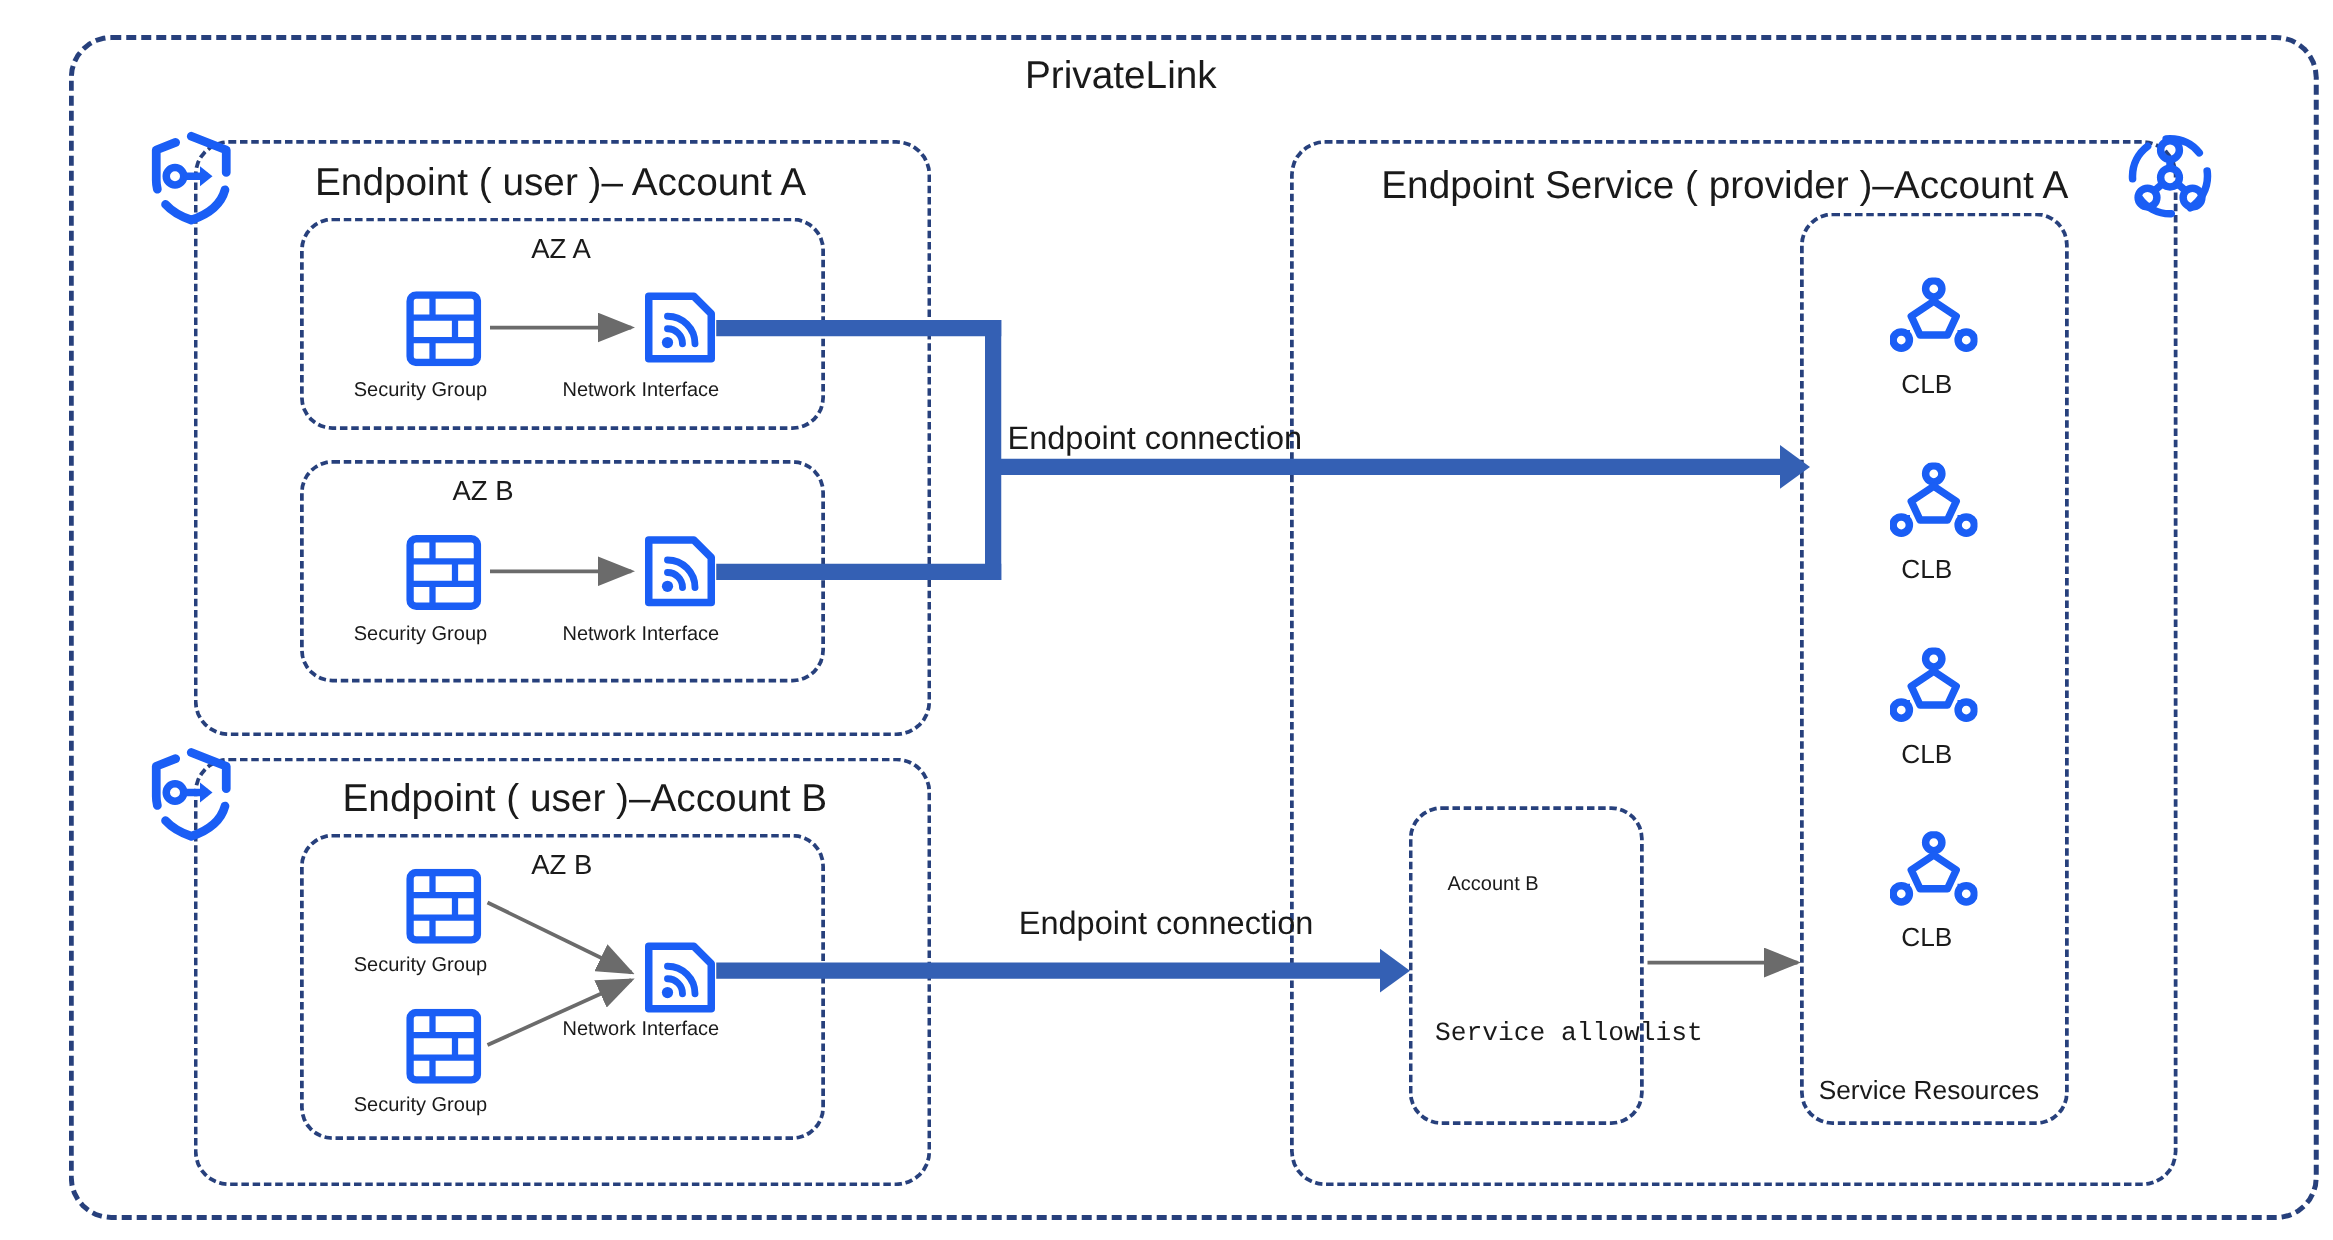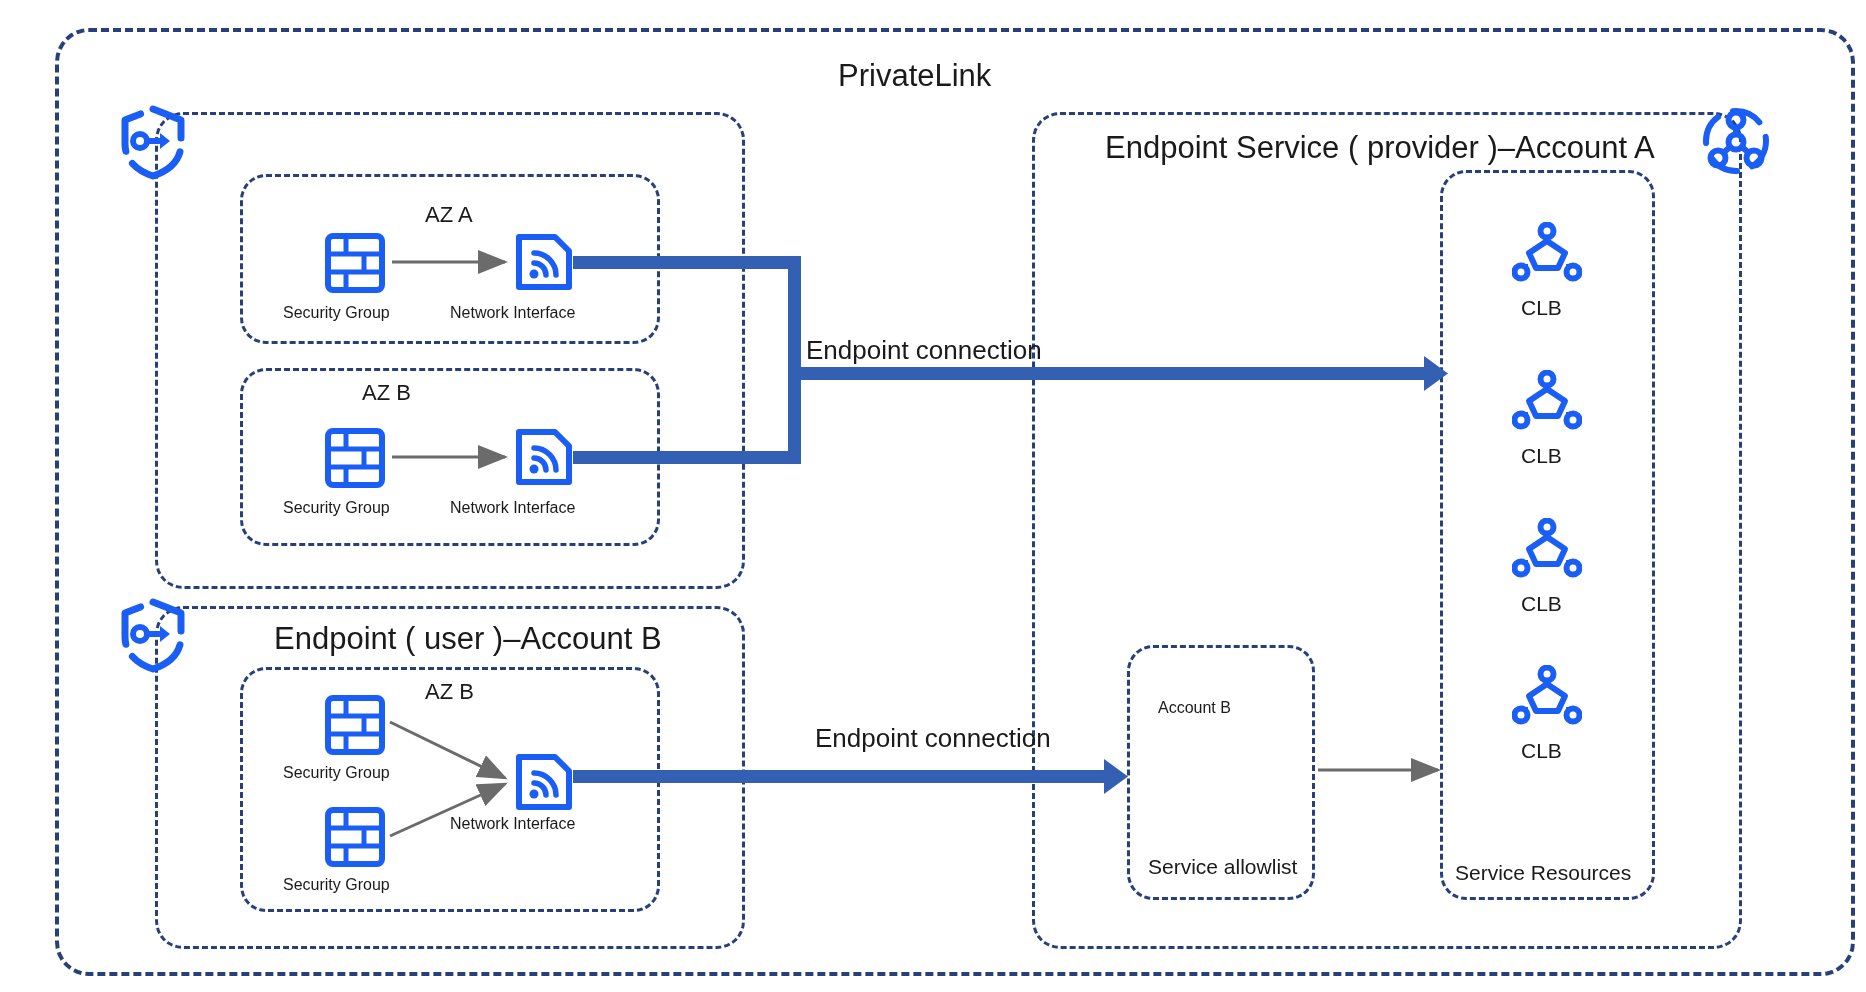--- a/index.html
+++ b/index.html
@@ -71,35 +71,36 @@
     height: 992px;
     pointer-events: none;
   }
 </style>
 </head>
 <body>
 
 <div id="canvas">
 
   <div class="dbox" style="left:55px; top:28px; width:1800px; height:948px;"></div>
-  <div class="lbl title-outer" style="left:820px; top:60px;margin-left:18px;">PrivateLink</div>
+  <div class="lbl title-outer" style="left:820px; top:44px;">PrivateLink</div>
 
   <div class="dbox thin" style="left:155px; top:112px; width:590px; height:477px;"></div>
+  <div class="lbl title-panel" style="left:252px; top:130px;">Endpoint ( user )– Account A</div>
 
   <div class="icon" style="left:118px; top:104px;">
     <svg width="70" height="76" viewBox="0 0 70 76">
       <path d="M35 5 L63 16 L63 40 C63 57 50 67 35 72 C20 67 7 57 7 40 L7 16 Z" fill="none" stroke="#1a5ef5" stroke-width="7" stroke-linecap="round" stroke-linejoin="round" stroke-dasharray="48 14 62 14"></path>
       <circle cx="22" cy="37" r="7" fill="none" stroke="#1a5ef5" stroke-width="6"></circle>
       <line x1="29" y1="37" x2="48" y2="37" stroke="#1a5ef5" stroke-width="6"></line>
       <path d="M42 29 L52 37 L42 45 Z" fill="#1a5ef5"></path>
     </svg>
   </div>
 
   <div class="dbox thinner" style="left:240px; top:174px; width:420px; height:170px;"></div>
-  <div class="lbl title-az" style="left:425px; top:188px;margin-top:16px;">AZ A</div>
+  <div class="lbl title-az" style="left:425px; top:188px;">AZ A</div>
 
   <div class="icon" style="left:325px; top:233px;">
     <svg width="60" height="60" viewBox="0 0 60 60">
       <rect x="3" y="3" width="54" height="54" rx="5" fill="none" stroke="#1a5ef5" stroke-width="6"></rect>
       <line x1="3" y1="21" x2="57" y2="21" stroke="#1a5ef5" stroke-width="5"></line>
       <line x1="3" y1="39" x2="57" y2="39" stroke="#1a5ef5" stroke-width="5"></line>
       <line x1="21" y1="3" x2="21" y2="21" stroke="#1a5ef5" stroke-width="5"></line>
       <line x1="39" y1="21" x2="39" y2="39" stroke="#1a5ef5" stroke-width="5"></line>
       <line x1="21" y1="39" x2="21" y2="57" stroke="#1a5ef5" stroke-width="5"></line>
     </svg>
@@ -201,21 +202,21 @@
       <circle cx="18" cy="53" r="7.5" fill="none" stroke="#1a5ef5" stroke-width="6"></circle>
       <circle cx="54" cy="53" r="7.5" fill="none" stroke="#1a5ef5" stroke-width="6"></circle>
       <line x1="36" y1="22" x2="36" y2="30" stroke="#1a5ef5" stroke-width="6"></line>
       <line x1="30" y1="42" x2="23" y2="48" stroke="#1a5ef5" stroke-width="6"></line>
       <line x1="42" y1="42" x2="49" y2="48" stroke="#1a5ef5" stroke-width="6"></line>
     </svg>
   </div>
 
   <div class="dbox thinner" style="left:1127px; top:645px; width:188px; height:255px;"></div>
   <div class="lbl cap" style="left:1158px; top:700px;">Account B</div>
-  <div class="lbl cap-sm" style="left:1148px; top:856px;">Service allowlist</div>
+  <div class="lbl cap-sm" style="left:1148px; top:817px;font-family:Liberation Mono, monospace;">Service allowlist</div>
 
   <div class="dbox thinner" style="left:1440px; top:170px; width:215px; height:730px;"></div>
   <div class="lbl cap-sm" style="left:1455px; top:862px;">Service Resources</div>
 
   <div class="icon" style="left:1512px; top:222px;">
     <svg width="70" height="62" viewBox="0 0 70 62">
       <circle cx="35" cy="9" r="6.5" fill="none" stroke="#1a5ef5" stroke-width="6"></circle>
       <circle cx="9" cy="50" r="6.5" fill="none" stroke="#1a5ef5" stroke-width="6"></circle>
       <circle cx="61" cy="50" r="6.5" fill="none" stroke="#1a5ef5" stroke-width="6"></circle>
       <path d="M35 19 L53 31 L46 46 L24 46 L17 31 Z" fill="none" stroke="#1a5ef5" stroke-width="6" stroke-linejoin="round"></path>

